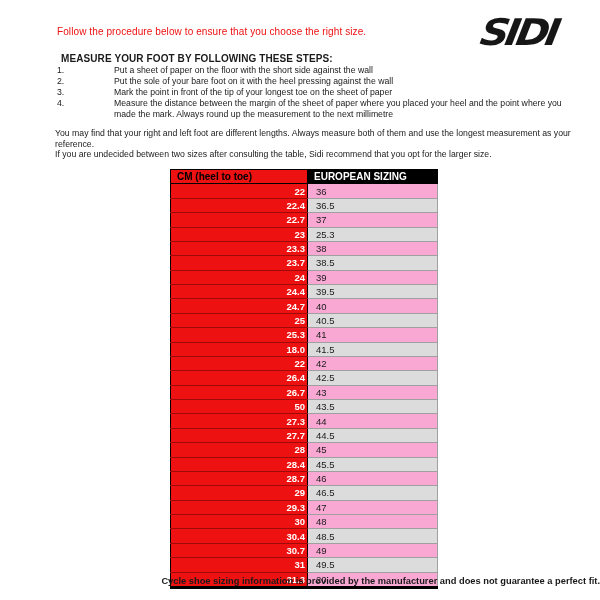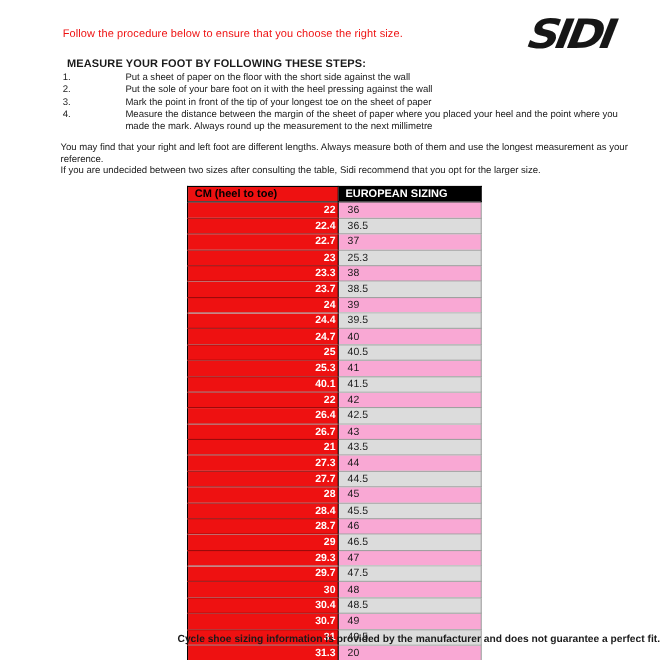--- a/index.html
+++ b/index.html
@@ -187,41 +187,41 @@
           <td class="cm">25</td>
           <td class="eu alt">40.5</td>
         </tr>
 
         <tr>
           <td class="cm">25.3</td>
           <td class="eu">41</td>
         </tr>
 
         <tr>
-          <td class="cm">40.1</td>
+          <td class="cm">18.0</td>
           <td class="eu alt">41.5</td>
         </tr>
 
         <tr>
           <td class="cm">22</td>
           <td class="eu">42</td>
         </tr>
 
         <tr>
           <td class="cm">26.4</td>
           <td class="eu alt">42.5</td>
         </tr>
 
         <tr>
           <td class="cm">26.7</td>
           <td class="eu">43</td>
         </tr>
 
         <tr>
-          <td class="cm">21</td>
+          <td class="cm">50</td>
           <td class="eu alt">43.5</td>
         </tr>
 
         <tr>
           <td class="cm">27.3</td>
           <td class="eu">44</td>
         </tr>
 
         <tr>
           <td class="cm">27.7</td>
@@ -246,24 +246,20 @@
         <tr>
           <td class="cm">29</td>
           <td class="eu alt">46.5</td>
         </tr>
 
         <tr>
           <td class="cm">29.3</td>
           <td class="eu">47</td>
         </tr>
 
-        <tr>
-          <td class="cm">29.7</td>
-          <td class="eu alt">47.5</td>
-        </tr>
 
         <tr>
           <td class="cm">30</td>
           <td class="eu">48</td>
         </tr>
 
         <tr>
           <td class="cm">30.4</td>
           <td class="eu alt">48.5</td>
         </tr>

